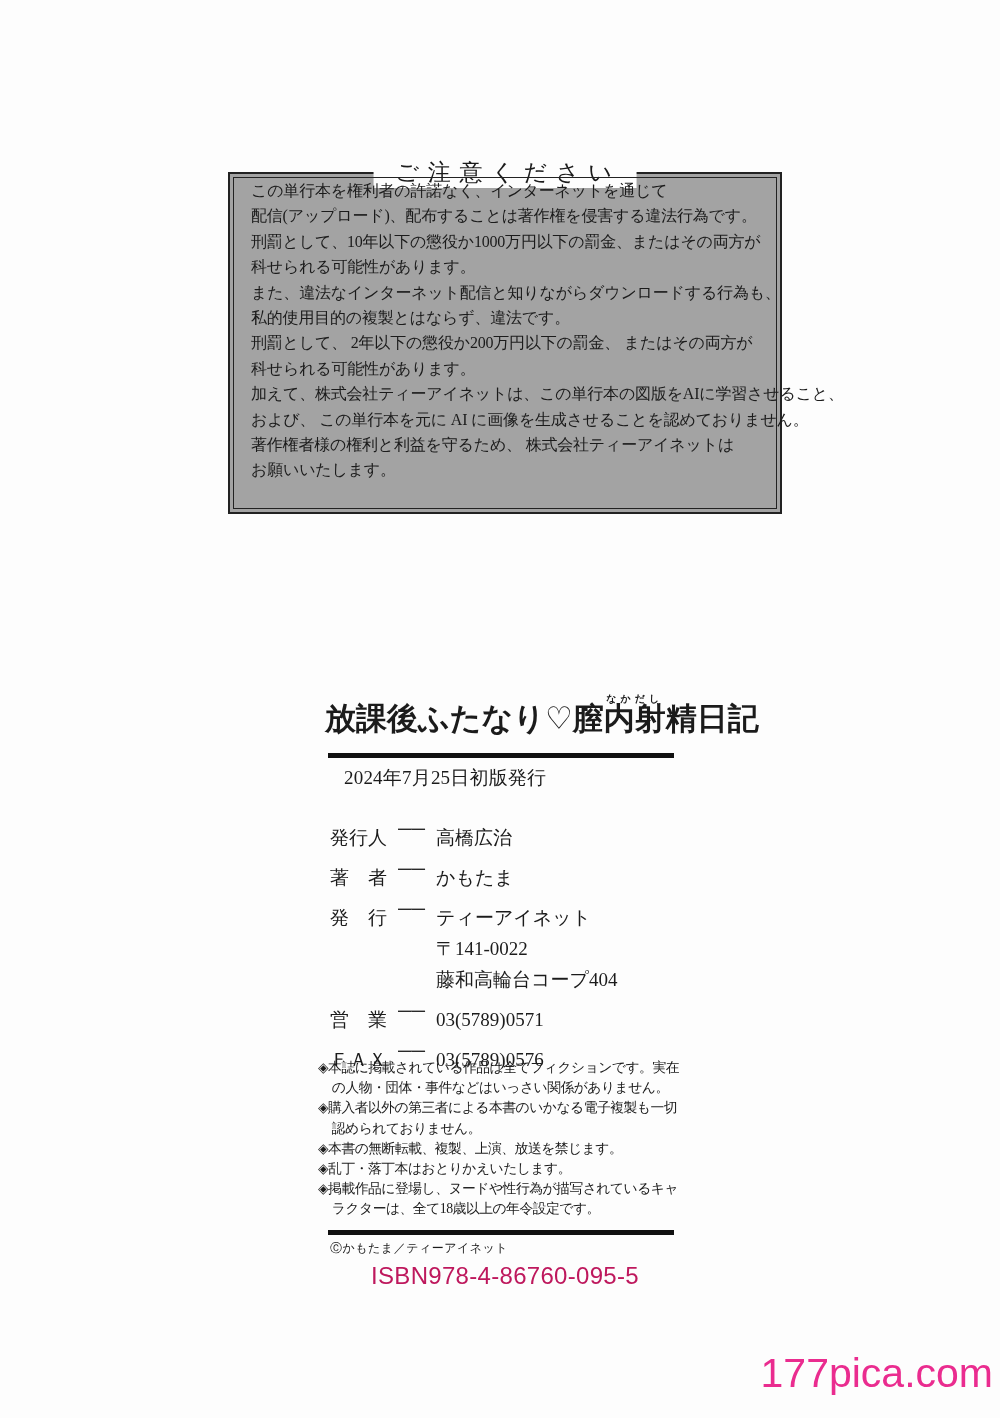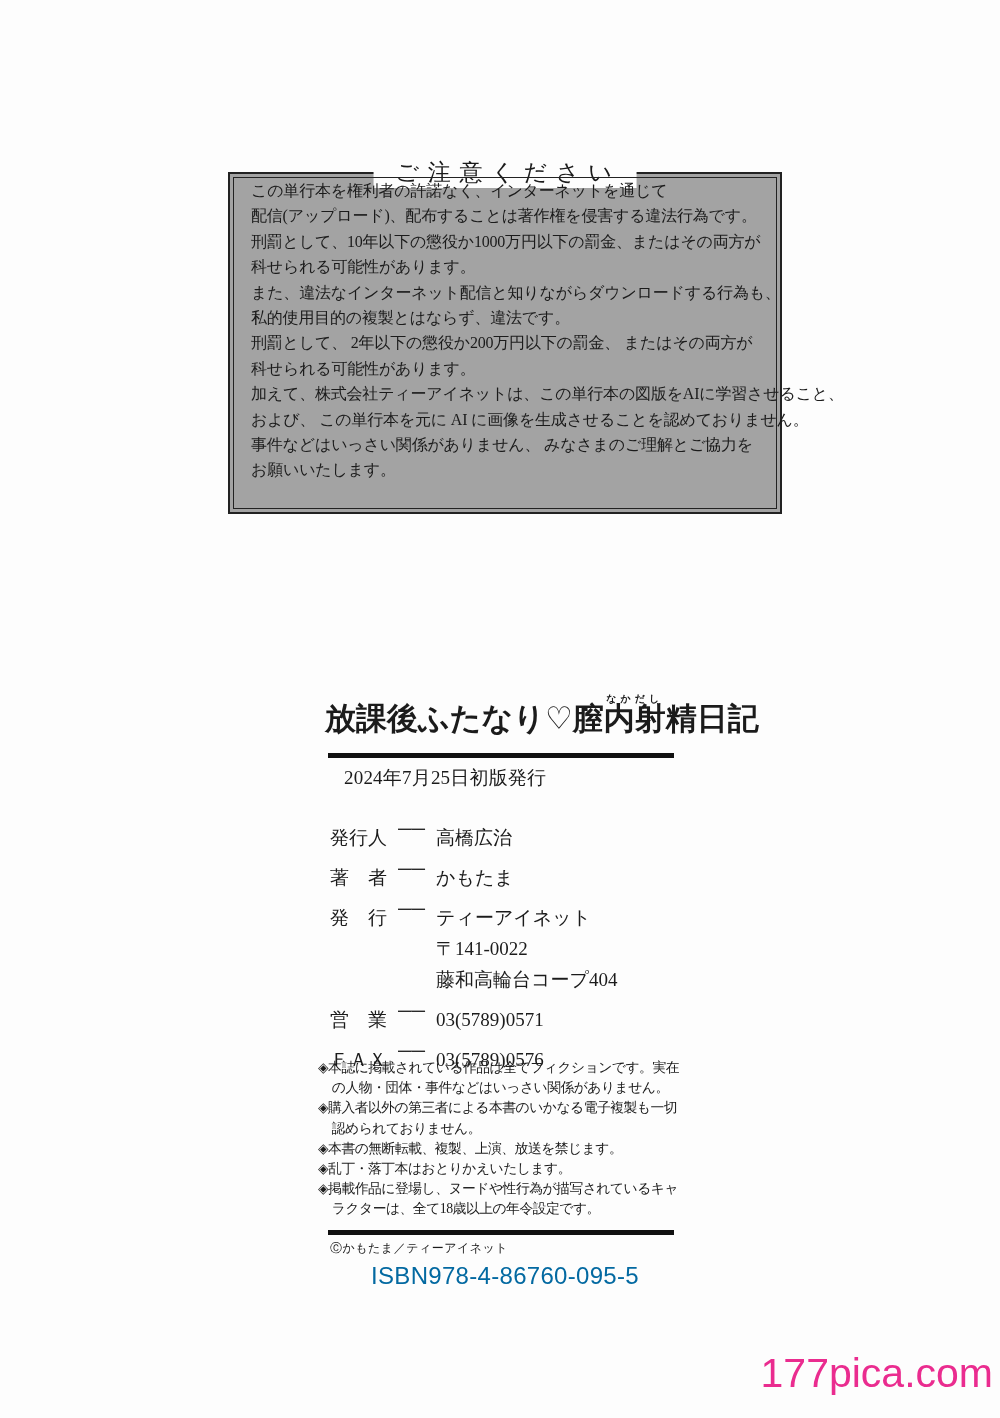--- a/index.html
+++ b/index.html
@@ -105,21 +105,21 @@
     font-size:12px;
     letter-spacing:0.5px;
   }
   .isbn-line{
     position:absolute;
     left:330px;top:1262px;
     width:350px;
     text-align:center;
     font-family:"Liberation Sans","DejaVu Sans",sans-serif;
     font-size:24px;
-    color:#0369a1;
+    color:#be185d;
     letter-spacing:0.3px;
   }
 
   
   .watermark{
     position:absolute;
     right:7px;top:1350px;
     font-family:"Liberation Sans","DejaVu Sans",sans-serif;
     font-size:41px;
     font-weight:400;
@@ -137,21 +137,21 @@
       <div class="notice-line">この単行本を権利者の許諾なく、インターネットを通じて</div>
       <div class="notice-line">配信(アップロード)、配布することは著作権を侵害する違法行為です。</div>
       <div class="notice-line">刑罰として、10年以下の懲役か1000万円以下の罰金、またはその両方が</div>
       <div class="notice-line">科せられる可能性があります。</div>
       <div class="notice-line">また、違法なインターネット配信と知りながらダウンロードする行為も、</div>
       <div class="notice-line">私的使用目的の複製とはならず、違法です。</div>
       <div class="notice-line">刑罰として、 2年以下の懲役か200万円以下の罰金、 またはその両方が</div>
       <div class="notice-line">科せられる可能性があります。</div>
       <div class="notice-line">加えて、株式会社ティーアイネットは、この単行本の図版をAIに学習させること、</div>
       <div class="notice-line">および、 この単行本を元に AI に画像を生成させることを認めておりません。</div>
-      <div class="notice-line">事件などはいっさい関係がありません、 みなさまのご理解とご協力を</div>
+      <div class="notice-line">著作権者様の権利と利益を守るため、 株式会社ティーアイネットは</div>
       <div class="notice-line">お願いいたします。</div>
     </div>
   </div>
 
   <div class="book-title">
     <span>放課後ふたなり♡</span><ruby><span>膣内射精</span><rt>なかだし</rt></ruby><span>日記</span>
   </div>
 
   <div class="rule rule-top"></div>
 

